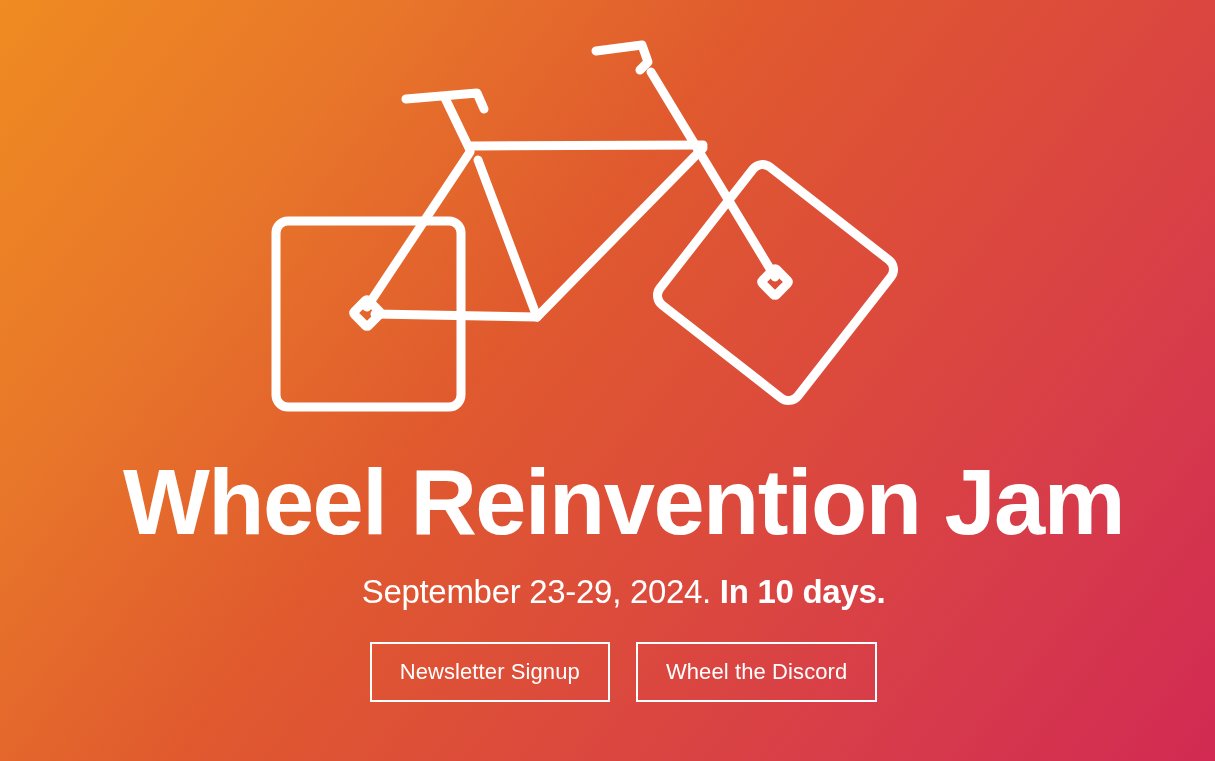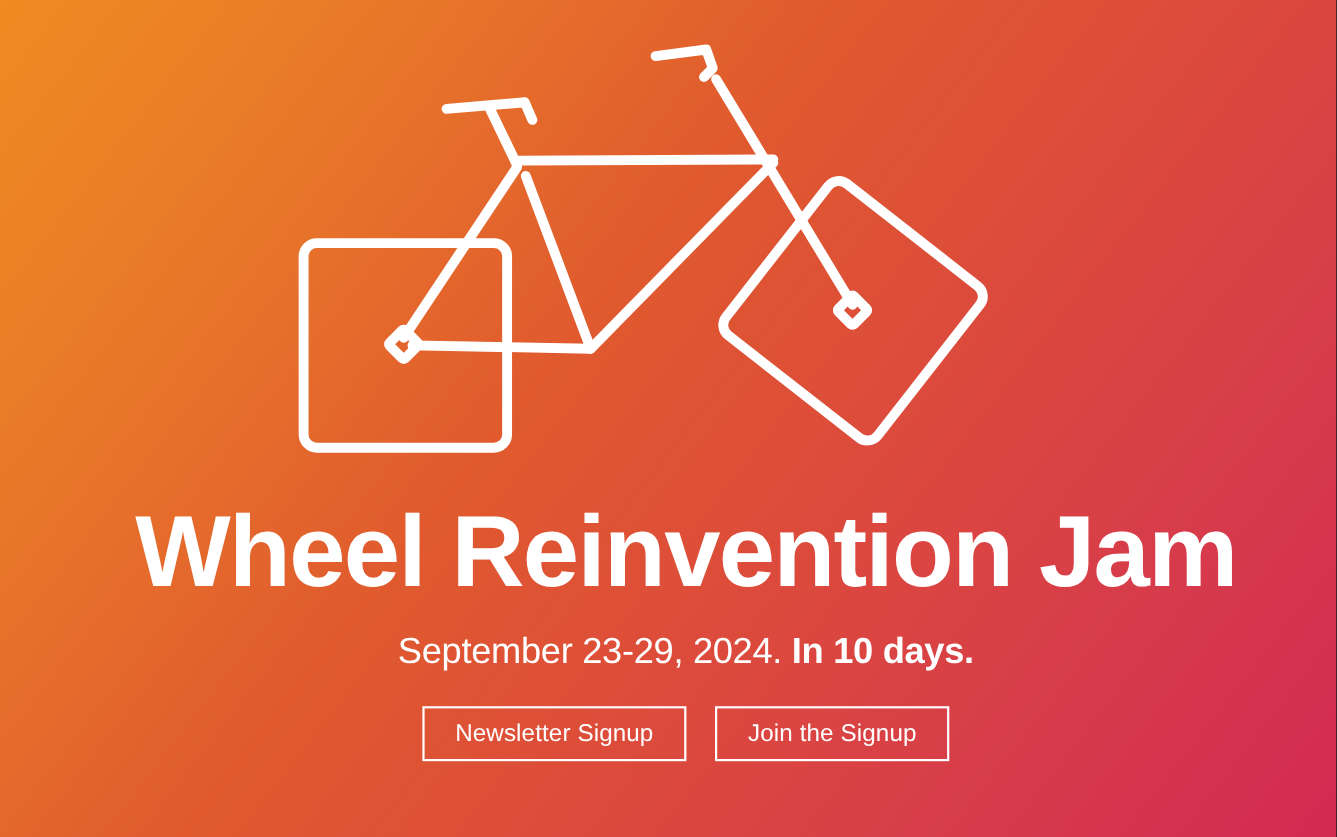--- a/index.html
+++ b/index.html
@@ -77,21 +77,21 @@
     display: flex;
     justify-content: center;
     align-items: center;
     gap: 26px;
     padding-top: 32px;
   }
   .cta-button {
     display: inline-flex;
     align-items: center;
     justify-content: center;
-    height: 50px;
+    height: 60px;
     padding: 0 28px;
     border: 2px solid #ffffff;
     background: transparent;
     color: #ffffff;
     font-family: "Liberation Sans", sans-serif;
     font-size: 22px;
     font-weight: normal;
     letter-spacing: 0.1px;
     cursor: pointer;
     text-decoration: none;
@@ -139,18 +139,18 @@
 
     <h1 class="title">Wheel Reinvention Jam</h1>
 
     <p class="subtitle">
       <span>September 23-29, 2024.</span>
       <span class="countdown">In 10 days.</span>
     </p>
 
     <div class="button-row">
       <a class="cta-button" href="#">Newsletter Signup</a>
-      <a class="cta-button" href="#">Join the Signup</a>
+      <a class="cta-button" href="#">Wheel the Discord</a>
     </div>
 
   </div>
 
 </div>
 
 </body></html>

